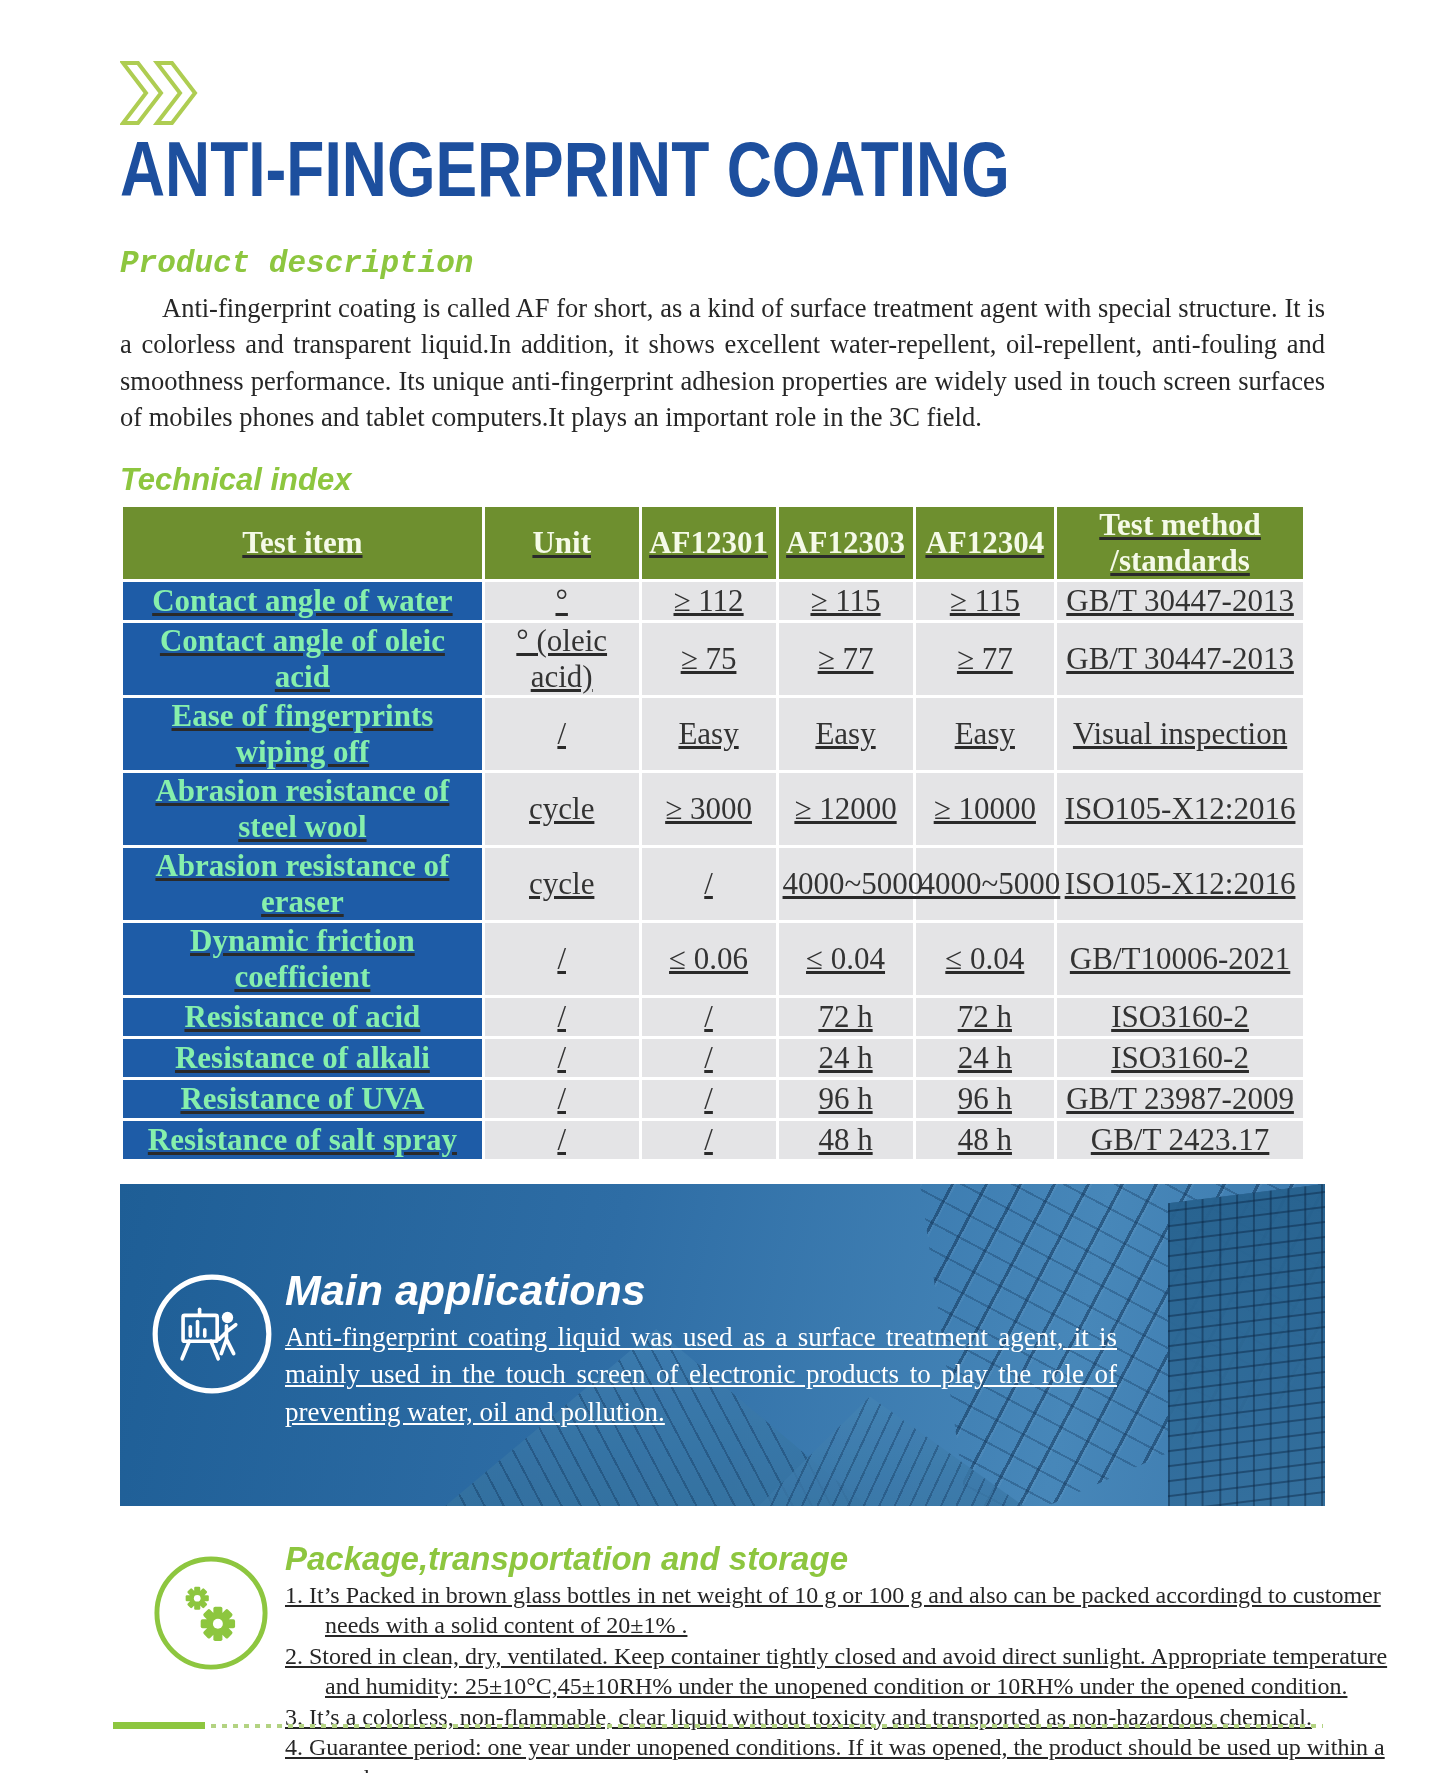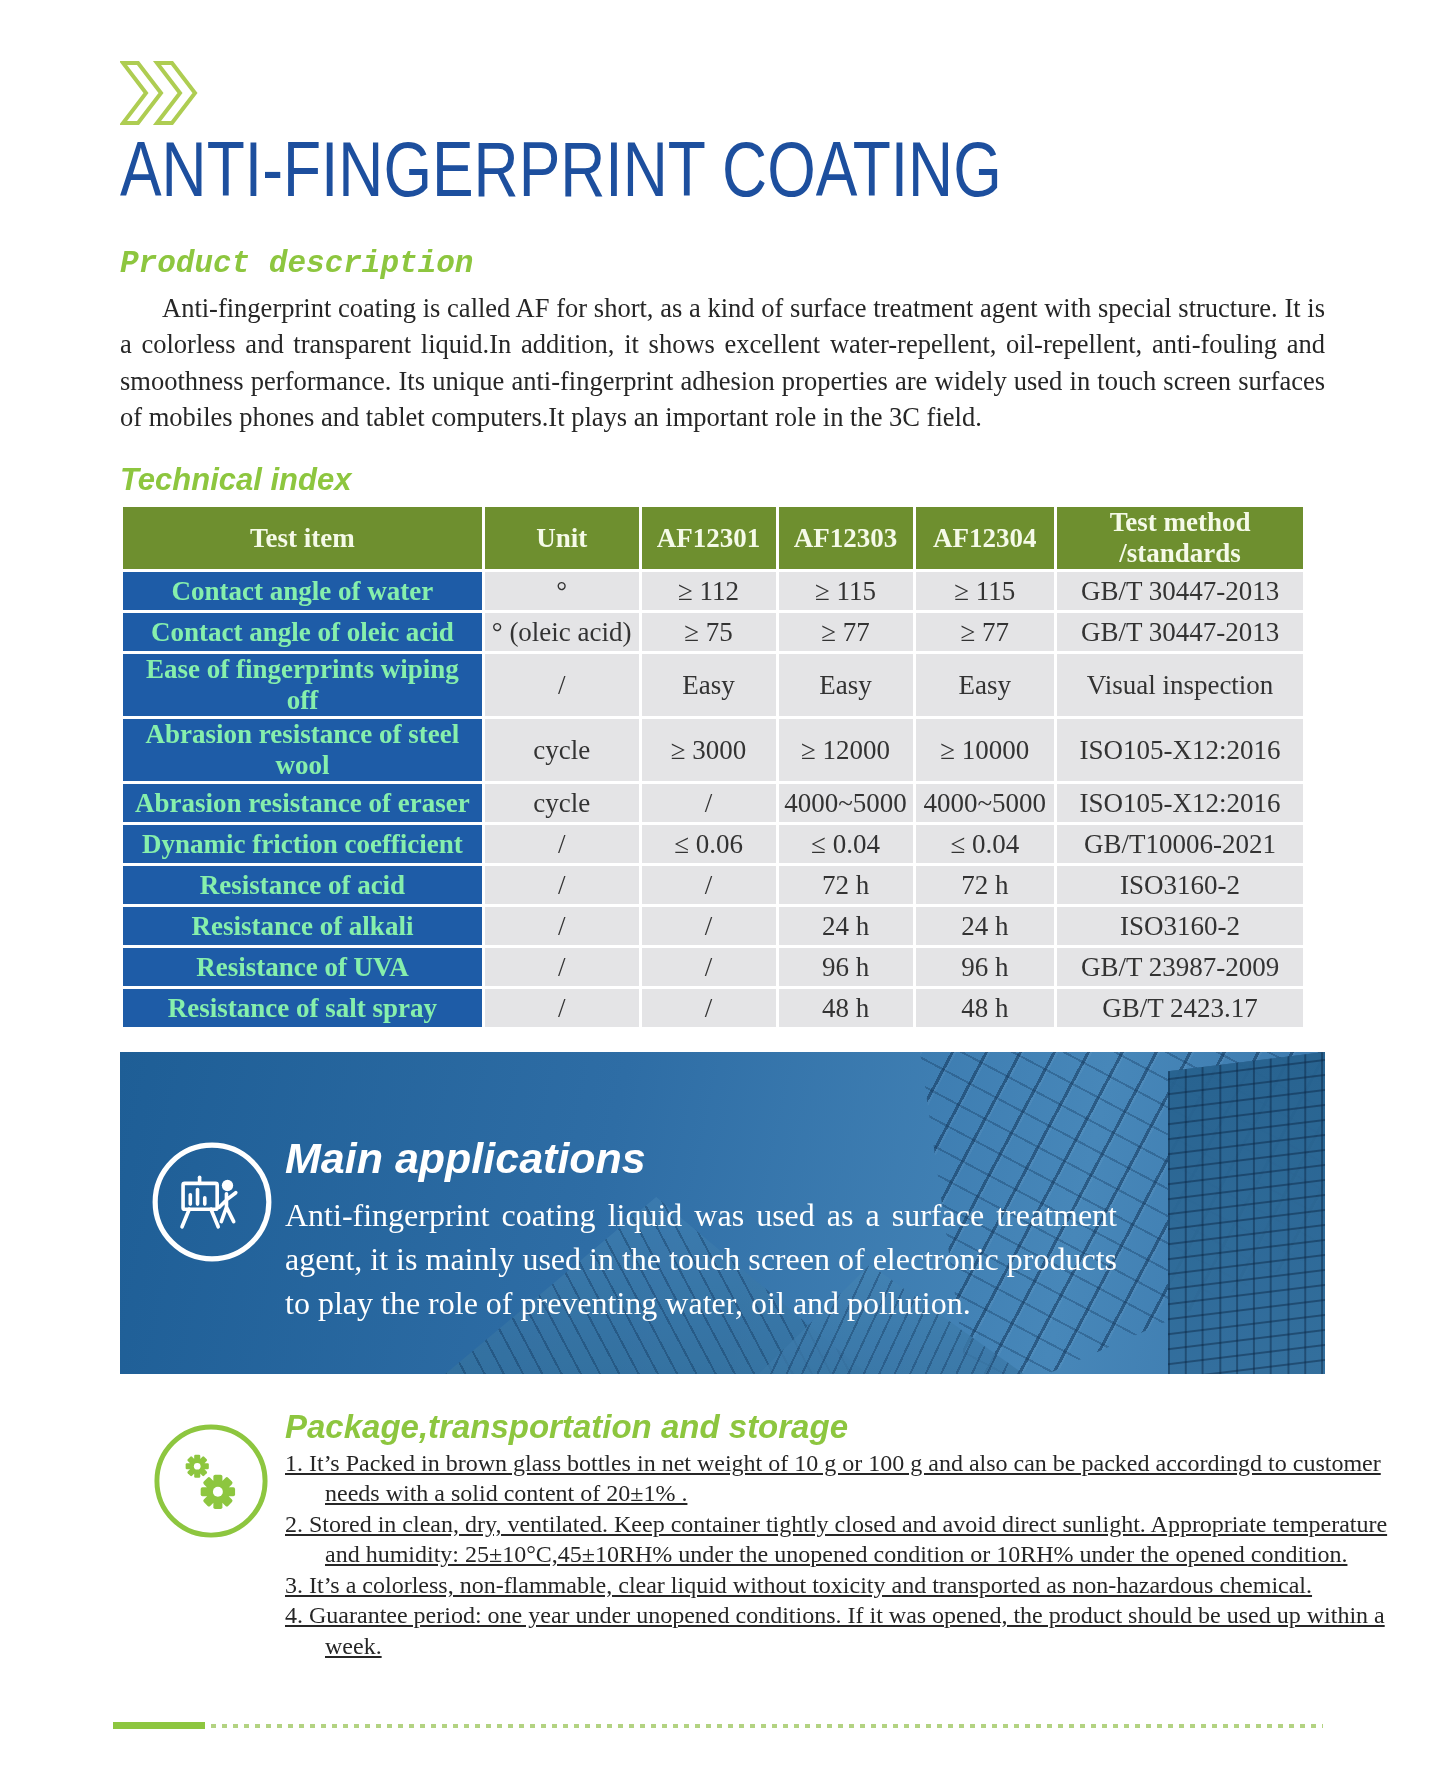--- a/index.html
+++ b/index.html
@@ -2,32 +2,32 @@
 <html><head>
 <meta charset="utf-8">
 <style>
   html,body{margin:0;padding:0;background:#ffffff;}
   .page{position:relative;width:1443px;height:1773px;background:#ffffff;overflow:hidden;
         font-family:"Liberation Serif",serif;color:#2a2a2a;}
   .content{position:absolute;left:120px;top:0;width:1205px;}
 
   .chevrons{margin-top:60px;height:66px;}
   .page-title{margin:4px 0 4px;color:#1d4f9e;font-family:"Liberation Sans",sans-serif;
-              font-weight:normal;font-size:78px;line-height:1.0;white-space:nowrap;}
+              font-weight:bold;font-size:78px;line-height:1.0;white-space:nowrap;}
   .page-title .squeeze{display:inline-block;transform:scaleX(.8);transform-origin:left center;}
 
   .section-heading{font-family:"Liberation Sans",sans-serif;font-weight:bold;font-style:italic;
                    color:#8dc63f;font-size:31px;line-height:1.15;}
   .desc-heading{margin-top:38px;font-family:Liberation Mono, monospace;}
   .desc-body{margin-top:8px;font-size:26.5px;line-height:1.38;text-align:justify;
              text-indent:42px;color:#262626;}
 
   .tech-heading{margin-top:16px;}
   table.tech{border-collapse:separate;border-spacing:3px;width:1186px;margin-top:6px;
-             table-layout:fixed;font-size:27px;}
+             table-layout:fixed;font-size:31px;text-decoration:underline;}
   table.tech thead th{background:#6e8f2f;color:#f5fae8;font-weight:bold;height:48px;padding:0 4px;}
   table.tech tbody th.rowhead{background:#1e5ca7;color:#86efac;font-weight:bold;height:38px;padding:0 6px;}
   table.tech tbody td.cell{background:#e4e4e6;color:#333;text-align:center;height:38px;padding:0 4px;}
 
   .banner{position:relative;margin-top:22px;width:1205px;height:322px;overflow:hidden;
           background:linear-gradient(102deg,#1e5e96 0%,#2e6da5 40%,#4787b9 78%,#3a77ab 100%);}
   .banner .roof{position:absolute;right:0;top:0;width:48%;height:100%;opacity:.85;
       background:
         repeating-linear-gradient(118deg, rgba(8,35,66,.50) 0 3px, rgba(255,255,255,.05) 3px 5px, transparent 5px 30px),
         repeating-linear-gradient(28deg, rgba(8,35,66,.30) 0 2px, transparent 2px 24px);
@@ -45,21 +45,21 @@
       clip-path:polygon(50% 0,100% 100%,0 100%);}
   .banner .pyramid2{position:absolute;left:53%;bottom:0;width:22%;height:34%;opacity:.8;
       background:
         repeating-linear-gradient(115deg, rgba(16,48,84,.45) 0 2px, transparent 2px 14px),
         linear-gradient(180deg,#4483b4,#3a77a6);
       clip-path:polygon(42% 0,100% 100%,0 100%);}
   .banner-icon{position:absolute;left:30px;top:88px;}
   .banner-content{position:absolute;left:165px;top:82px;width:860px;color:#fff;}
   .banner-heading{font-family:"Liberation Sans",sans-serif;font-weight:bold;font-style:italic;
                   font-size:43px;}
-  .banner-body{margin-top:10px;font-size:32px;line-height:1.38;width:832px;text-align:justify;}
+  .banner-body{margin-top:4px;font-size:27px;line-height:1.38;width:832px;text-align:justify;text-decoration:underline;}
 
   .package{display:flex;margin-top:34px;}
   .package-icon-col{flex:0 0 165px;padding-top:14px;padding-left:32px;box-sizing:border-box;}
   .package-text-col{flex:1;}
   .package-heading{font-size:33px;}
   ol.package-list{margin:2px 0 0;padding:0;list-style:none;counter-reset:pk;
                   font-size:24px;line-height:1.27;color:#262626;width:1140px;text-decoration:underline;}
   ol.package-list li{counter-increment:pk;padding-left:40px;text-indent:-40px;}
   ol.package-list li::before{content:counter(pk) ". ";}
 

